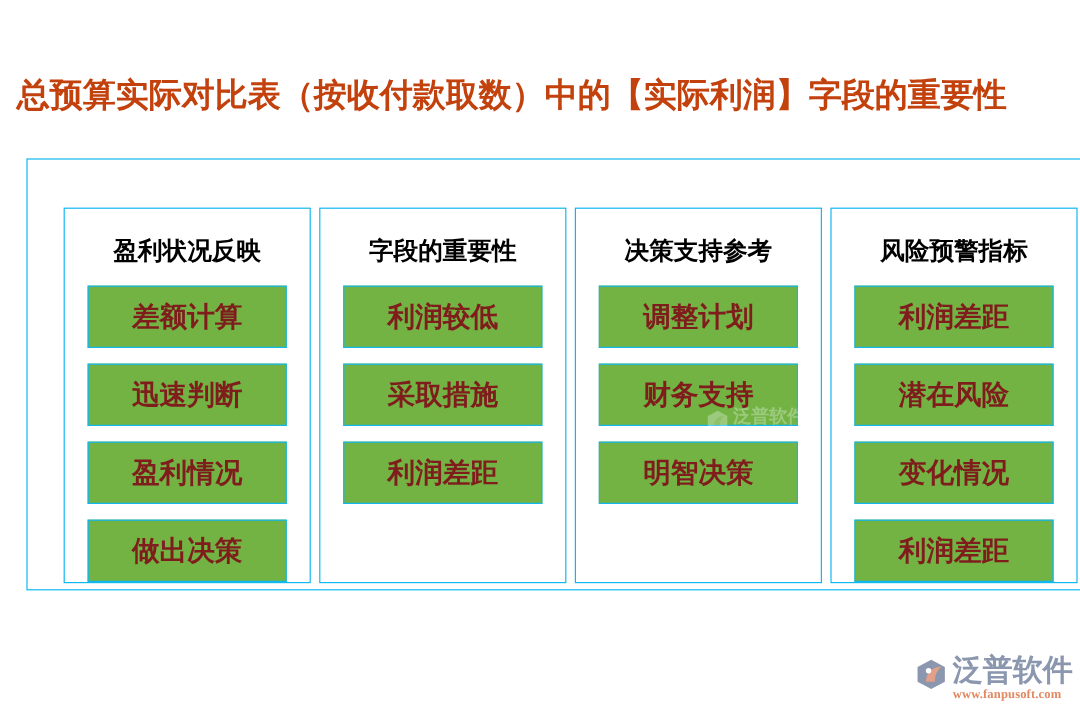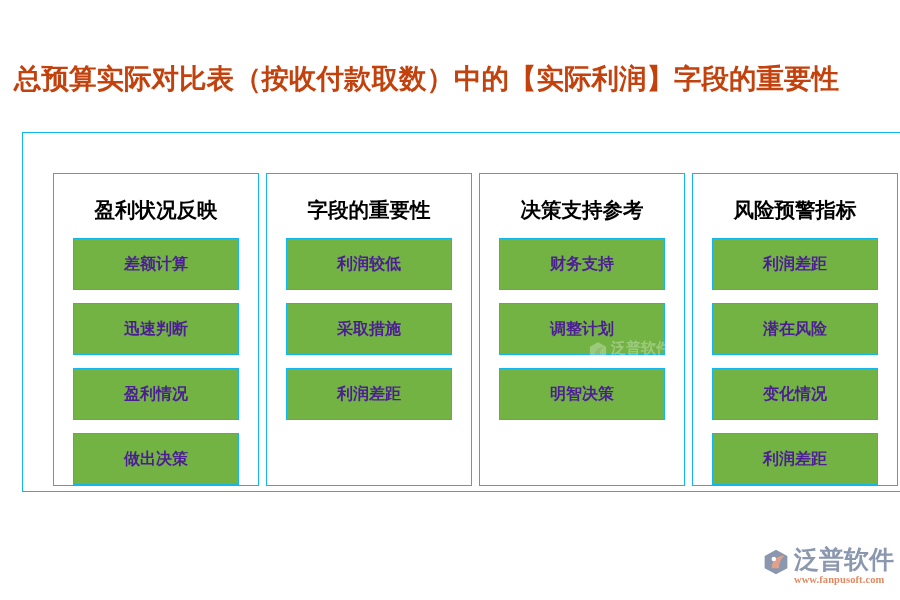--- a/index.html
+++ b/index.html
@@ -80,22 +80,22 @@
     display: flex;
     flex-direction: column;
     gap: 13px;
   }
 
   .item-box {
     width: 166px;
     height: 52px;
     background: #72b344;
     border: 1.5px solid #11b8ef;
-    color: #4c1d95;
-    font-size: 16px;
+    color: #7f1d1d;
+    font-size: 23px;
     font-weight: bold;
     display: flex;
     align-items: center;
     justify-content: center;
     white-space: nowrap;
     font-family: "Liberation Serif", "DejaVu Serif", serif;
   }
 
   
   .watermark {
@@ -197,22 +197,22 @@
       <div class="items">
         <div class="item-box">利润较低</div>
         <div class="item-box">采取措施</div>
         <div class="item-box">利润差距</div>
       </div>
     </div>
 
     <div class="column">
       <div class="column-header">决策支持参考</div>
       <div class="items">
+        <div class="item-box">调整计划</div>
         <div class="item-box">财务支持</div>
-        <div class="item-box">调整计划</div>
         <div class="item-box">明智决策</div>
       </div>
     </div>
 
     <div class="column">
       <div class="column-header">风险预警指标</div>
       <div class="items">
         <div class="item-box">利润差距</div>
         <div class="item-box">潜在风险</div>
         <div class="item-box">变化情况</div>

